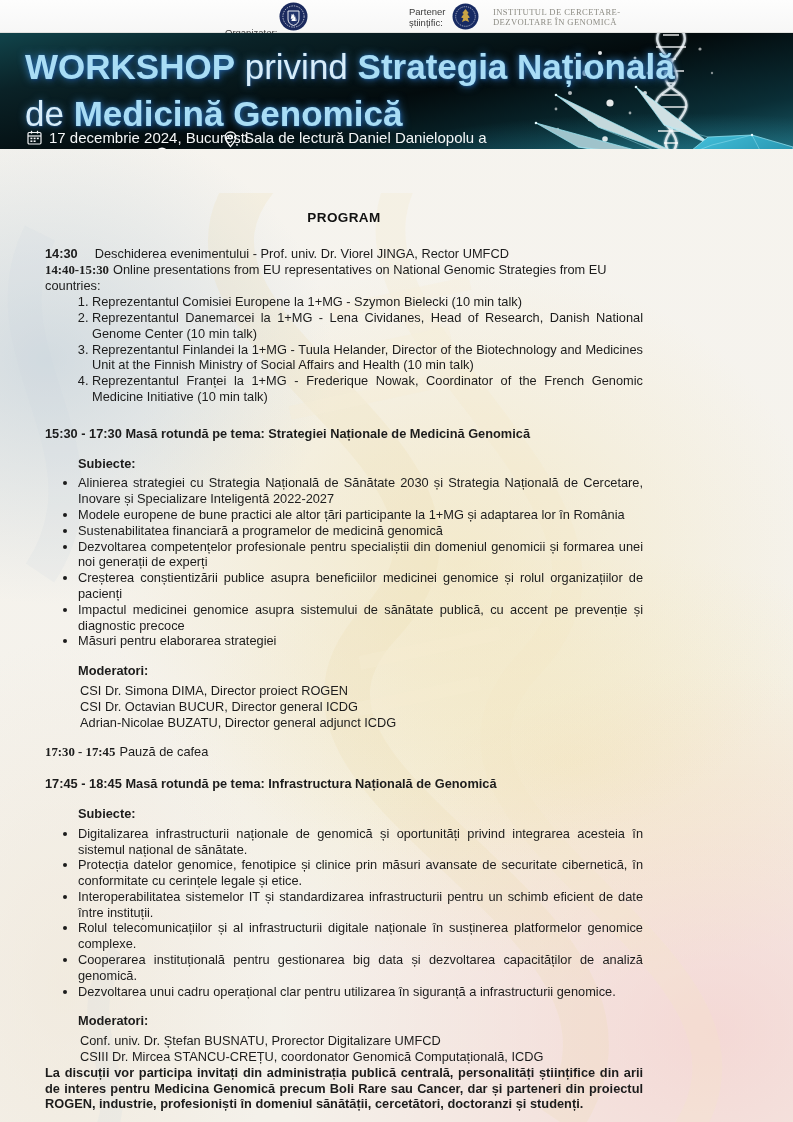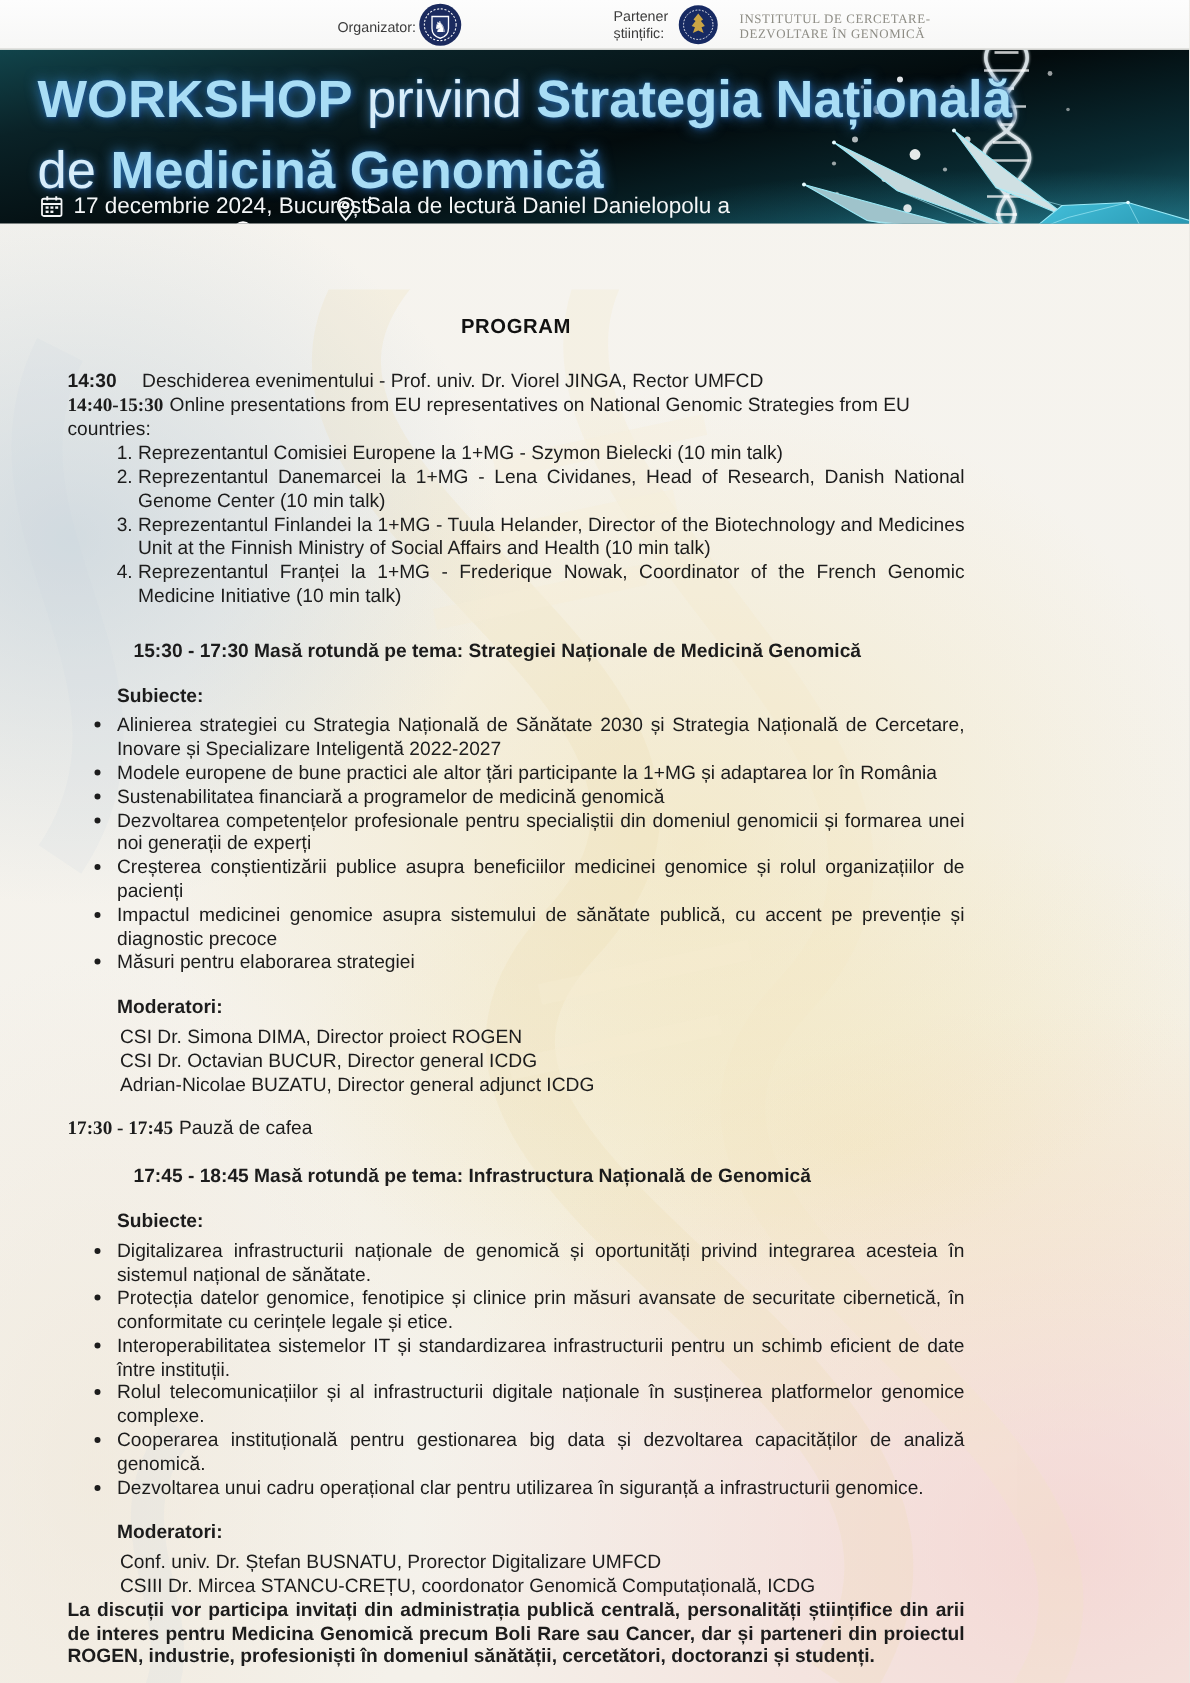--- a/index.html
+++ b/index.html
@@ -18,21 +18,21 @@
   
   .watermark {
     position:absolute; left:0; top:193px; width:793px; height:929px; pointer-events:none; opacity:.55;
   }
   
   .topbar {
     position:absolute; left:0; top:0; width:793px; height:33px;
     background:linear-gradient(#fdfdfd,#f7f7f6); border-bottom:1px solid #e2e2df;
   }
   .topbar .label { position:absolute; font-size:9.5px; color:#3c3c3c; }
-  .org-label { left:225px; top:13px;text-align:right; }
+  .org-label { left:225px; top:27px;text-align:right; }
   .partner-label { left:409px; top:7px; line-height:10.5px; }
   .seal { position:absolute; }
   .seal-1 { left:279px; top:2px; }
   .seal-2 { left:452px; top:3px; }
   .institute {
     position:absolute; left:493px; top:8px;
     font-family:"Liberation Serif", serif; font-size:8.6px; line-height:9.6px;
     color:#8d8c84; letter-spacing:.4px;
   }
   
@@ -58,21 +58,21 @@
   .press svg { position:absolute; right:6px; top:-3px; }
   
   .program { position:absolute; left:0; top:193px; width:687px; padding:13px 44px 0 45px; font-size:12.8px; line-height:15.8px; }
   .program-heading { text-align:center; font-size:13.5px; font-weight:700; letter-spacing:.4px; margin:4px 0 20px; color:#111; }
   .bold { font-weight:700; }
   .sched { margin:0; }
   .t-wide { font-weight:700; margin-right:17px; }
   .t-norm { font-weight:700; margin-right:4px;font-family:Liberation Serif, serif; }
   ol.eu-list { list-style:decimal; padding-left:47px; margin:0; }
   ol.eu-list li { text-align:justify; }
-  .session-title { font-weight:700; margin-top:21px;margin-left:44px; }
+  .session-title { font-weight:700; margin-top:21px; }
   .session-title-2 { font-weight:700; margin-top:15px; }
   .sub-label { font-weight:700; margin:14px 0 4px 33px; }
   ul.subjects { list-style:disc; padding-left:33px; margin:0; }
   ul.subjects li { text-align:justify; list-style-position:outside; }
   .mods { margin-left:35px; }
   .break-line { margin-top:14px; }
   .closing { margin-top:0; font-weight:700; text-align:justify; }
 </style>
 </head>
 <body>

